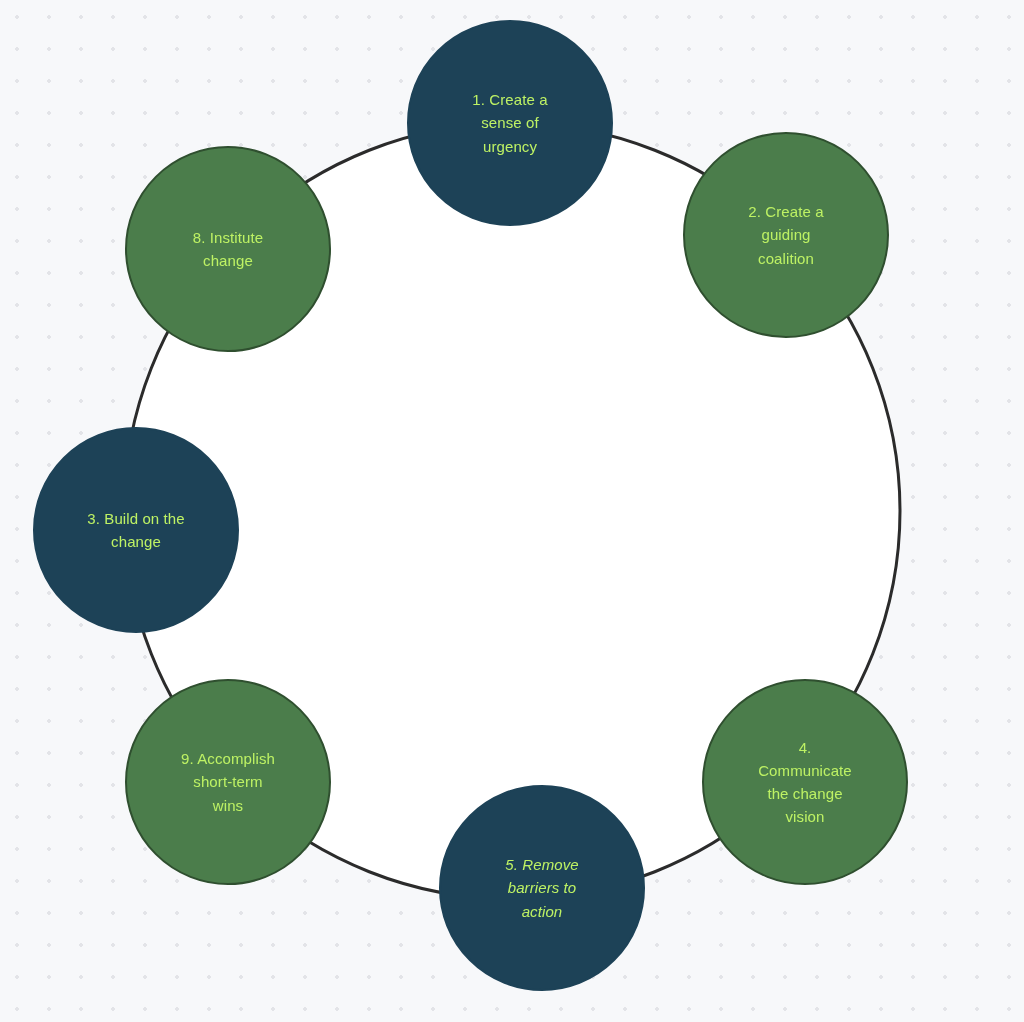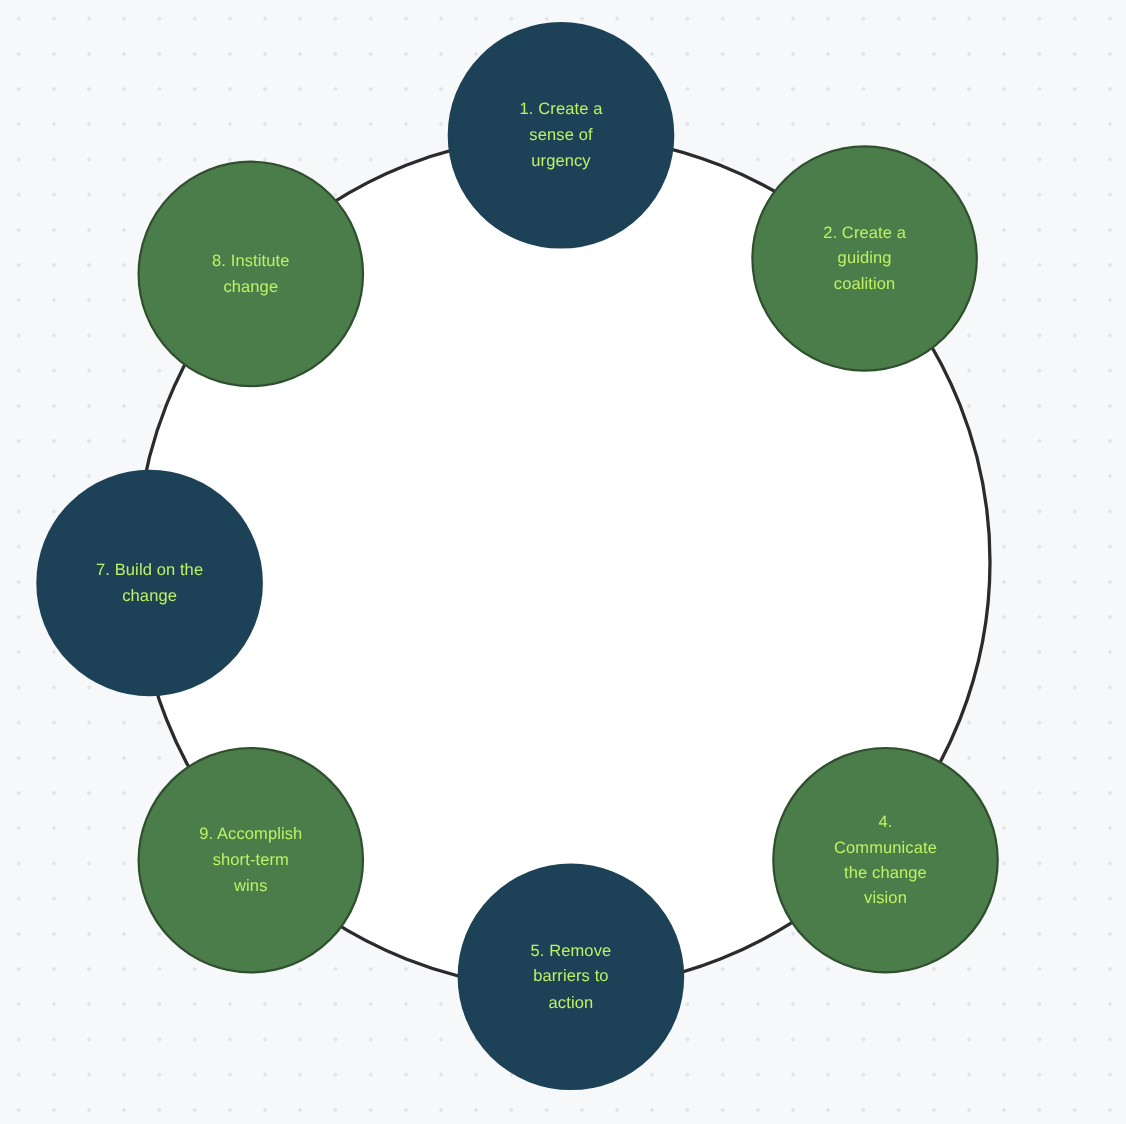--- a/index.html
+++ b/index.html
@@ -104,34 +104,34 @@
   </div>
 
 
   <div class="node green" style="left:805px; top:782px;">
     <span class="node-label">4.
 Communicate
 the change
 vision</span>
   </div>
 
-  <div class="node navy" style="left:519px; top:888px;">
+  <div class="node navy" style="left:542px; top:888px;font-style:italic;">
     <span class="node-label">5. Remove
 barriers to
 action</span>
   </div>
 
   <div class="node green" style="left:228px; top:782px;">
     <span class="node-label">9. Accomplish
 short-term
 wins</span>
   </div>
 
   <div class="node navy" style="left:136px; top:530px;">
-    <span class="node-label">7. Build on the
+    <span class="node-label">3. Build on the
 change</span>
   </div>
 
   <div class="node green" style="left:228px; top:249px;text-align:center;">
     <span class="node-label">8. Institute
 change</span>
   </div>
 
 </div>
 

